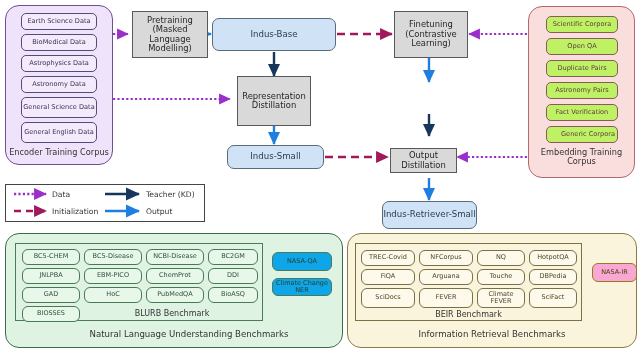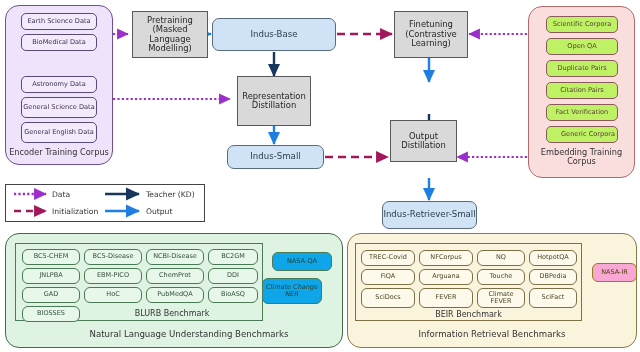--- a/index.html
+++ b/index.html
@@ -84,40 +84,41 @@
     <line x1="429" y1="58" x2="429" y2="82" stroke="#1f7fe0" stroke-width="2.4" marker-end="url(#ah-out)"></line>
 
     <line x1="429" y1="114" x2="429" y2="136" stroke="#16365c" stroke-width="2.4" marker-end="url(#ah-teach)"></line>
 
     <line x1="429" y1="178" x2="429" y2="200" stroke="#1f7fe0" stroke-width="2.4" marker-end="url(#ah-out)"></line>
   </svg>
 
   <div class="corpus purple" style="left:5px;top:5px;width:108px;height:160px;"></div>
   <div class="chip purple" style="left:21px;top:13px;width:76px;height:17px;">Earth Science  Data</div>
   <div class="chip purple" style="left:21px;top:34px;width:76px;height:17px;">BioMedical Data</div>
+  <div class="chip purple" style="left:21px;top:55px;width:76px;height:17px;">Astrophysics  Data</div>
   <div class="chip purple" style="left:21px;top:76px;width:76px;height:17px;">Astronomy   Data</div>
   <div class="chip purple" style="left:21px;top:97px;width:76px;height:21px;">General Science Data</div>
   <div class="chip purple" style="left:21px;top:122px;width:76px;height:21px;">General English Data</div>
   <div class="corpus-title" style="left:5px;top:148px;width:108px;">Encoder Training Corpus</div>
 
   <div class="corpus pink" style="left:528px;top:6px;width:107px;height:172px;"></div>
   <div class="chip pink" style="left:546px;top:16px;width:72px;height:17px;">Scientific Corpora</div>
   <div class="chip pink" style="left:546px;top:38px;width:72px;height:17px;">Open QA</div>
   <div class="chip pink" style="left:546px;top:60px;width:72px;height:17px;">Duplicate Pairs</div>
-  <div class="chip pink" style="left:546px;top:82px;width:72px;height:17px;">Citation Pairs</div>
+  <div class="chip pink" style="left:546px;top:82px;width:72px;height:17px;">Astronomy Pairs</div>
   <div class="chip pink" style="left:546px;top:104px;width:72px;height:17px;">Fact Verification</div>
   <div class="chip pink" style="left:546px;top:126px;width:72px;height:17px;padding-left:12px;">Generic Corpora</div>
   <div class="corpus-title" style="left:530px;top:148px;width:103px;">Embedding Training Corpus</div>
 
   <div class="node proc" style="left:132px;top:11px;width:76px;height:47px;">Pretraining (Masked Language Modelling)</div>
   <div class="node model" style="left:212px;top:18px;width:124px;height:33px;">Indus-Base</div>
   <div class="node proc" style="left:237px;top:76px;width:74px;height:50px;">Representation Distillation</div>
   <div class="node model" style="left:227px;top:145px;width:97px;height:24px;">Indus-Small</div>
   <div class="node proc" style="left:394px;top:11px;width:74px;height:47px;">Finetuning (Contrastive Learning)</div>
-  <div class="node proc" style="left:390px;top:120px;width:67px;height:42px;">Output Distillation</div>
+  <div class="node proc" style="left:390px;top:148px;width:67px;height:25px;">Output Distillation</div>
   <div class="node model" style="left:382px;top:201px;width:95px;height:28px;">Indus-Retriever-Small</div>
 
   <div id="legend" style="left:5px;top:184px;width:200px;height:38px;"></div>
   <svg width="640" height="352">
     <line x1="14" y1="194" x2="46" y2="194" stroke="#9b2fc9" stroke-width="2.3" stroke-dasharray="2.2,2.2" marker-end="url(#ah-data)"></line>
     <line x1="14" y1="211" x2="46" y2="211" stroke="#a2195b" stroke-width="2.3" stroke-dasharray="7,5" marker-end="url(#ah-init)"></line>
     <line x1="105" y1="194" x2="139" y2="194" stroke="#16365c" stroke-width="2.5" marker-end="url(#ah-teach)"></line>
     <line x1="105" y1="211" x2="139" y2="211" stroke="#1f7fe0" stroke-width="2.5" marker-end="url(#ah-out)"></line>
   </svg>
   <div class="lg-label" style="left:52px;top:190px;">Data</div>
@@ -140,21 +141,21 @@
 
   <div class="bchip green" style="left:22px;top:287px;width:58px;height:16px;">GAD</div>
   <div class="bchip green" style="left:84px;top:287px;width:58px;height:16px;">HoC</div>
   <div class="bchip green" style="left:146px;top:287px;width:58px;height:16px;">PubMedQA</div>
   <div class="bchip green" style="left:208px;top:287px;width:50px;height:16px;">BioASQ</div>
 
   <div class="bchip green" style="left:22px;top:306px;width:58px;height:16px;">BIOSSES</div>
   <div class="inner-label" style="left:86px;top:309px;width:172px;">BLURB Benchmark</div>
 
   <div class="bchip solidgreen" style="left:272px;top:252px;width:60px;height:19px;">NASA-QA</div>
-  <div class="bchip solidgreen" style="left:262px;top:278px;width:60px;height:26px;font-style:italic;">Climate Change NER</div>
+  <div class="bchip solidgreen" style="left:272px;top:278px;width:60px;height:18px;">Climate Change NER</div>
 
   <div class="panel-label" style="left:40px;top:329px;width:298px;">Natural Language Understanding Benchmarks</div>
 
   <div class="panel cream" style="left:347px;top:233px;width:290px;height:115px;"></div>
   <div class="inner cream" style="left:355px;top:243px;width:227px;height:78px;"></div>
 
   <div class="bchip cream" style="left:361px;top:250px;width:54px;height:16px;">TREC-Covid</div>
   <div class="bchip cream" style="left:419px;top:250px;width:54px;height:16px;">NFCorpus</div>
   <div class="bchip cream" style="left:477px;top:250px;width:48px;height:16px;">NQ</div>
   <div class="bchip cream" style="left:529px;top:250px;width:48px;height:16px;">HotpotQA</div>

